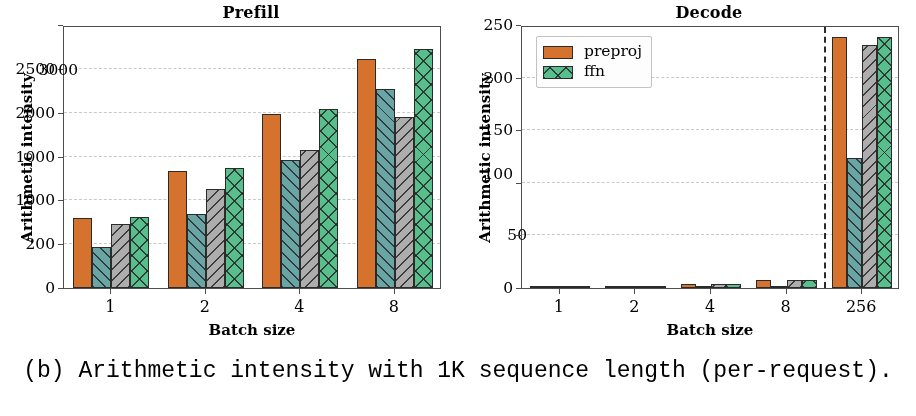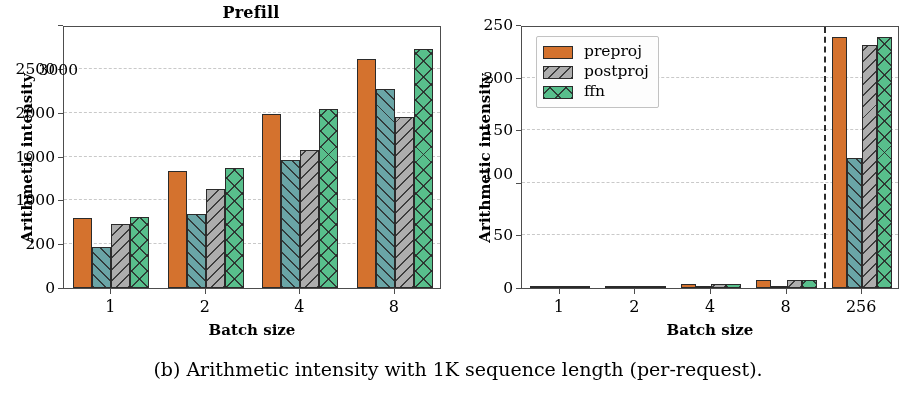--- a/index.html
+++ b/index.html
@@ -155,22 +155,23 @@
     line-height: 1;
     white-space: nowrap;
   }
 
   .caption {
     position: absolute;
     left: 0;
     right: 0;
     top: 358px;
     text-align: center;
-    font-size: 19px;
-    white-space: nowrap;
+    font-size: 23px;
+    white-space: nowrap;
+    font-family: Liberation Mono, monospace;
   }
 </style>
 </head>
 <body>
 
 <div class="figure">
 
   <div class="panels">
 
     <div class="panel panel-left">
@@ -226,20 +227,21 @@
           <div class="xtick-label" style="left: 299.25px; top: 299px;">4</div>
           <div class="xtick-mark" style="left: 299.25px; top: 289px;"></div>
           <div class="xtick-label" style="left: 393.75px; top: 299px;">8</div>
           <div class="xtick-mark" style="left: 393.75px; top: 289px;"></div>
         </div>
       <div class="ylabel" id="ylabel-left" style="left: 18px; top: 157.5px; transform: rotate(-90deg) translate(-50%, 0px);">Arithmetic intensity</div>
       <div class="xlabel" id="xlabel-left" style="left: 252px; top: 321px;">Batch size</div>
     </div>
 
     <div class="panel panel-right">
+      <div class="panel-title title-right">Decode</div>
       <div class="plot" id="plot-right" style="left: 63px; top: 26px; width: 378px; height: 263px;">
         <div class="bars-layer" id="grid-right">
             <div class="gridline" style="bottom: 52.6px;"></div>
             <div class="gridline" style="bottom: 105.2px;"></div>
             <div class="gridline" style="bottom: 157.8px;"></div>
             <div class="gridline" style="bottom: 210.4px;"></div>
           </div>
         <div class="bars-layer" id="bars-right">
             <div class="bar" style="left: 7.56px; width: 15.12px; height: 1.6px; background: rgb(212, 114, 46);"></div>
             <div class="bar" style="left: 83.16px; width: 15.12px; height: 1.9988px; background: rgb(212, 114, 46);"></div>
@@ -260,21 +262,21 @@
             <div class="bar" style="left: 128.52px; width: 15.12px; height: 1.9988px; background: repeating-linear-gradient(45deg, rgba(40, 40, 40, 0.85) 0px, rgba(40, 40, 40, 0.85) 1.4px, rgba(0, 0, 0, 0) 1.4px, rgba(0, 0, 0, 0) 11px), repeating-linear-gradient(-45deg, rgba(40, 40, 40, 0.85) 0px, rgba(40, 40, 40, 0.85) 1.4px, rgba(0, 0, 0, 0) 1.4px, rgba(0, 0, 0, 0) 11px), rgb(88, 191, 140);"></div>
             <div class="bar" style="left: 204.12px; width: 15.12px; height: 3.9976px; background: repeating-linear-gradient(45deg, rgba(40, 40, 40, 0.85) 0px, rgba(40, 40, 40, 0.85) 1.4px, rgba(0, 0, 0, 0) 1.4px, rgba(0, 0, 0, 0) 11px), repeating-linear-gradient(-45deg, rgba(40, 40, 40, 0.85) 0px, rgba(40, 40, 40, 0.85) 1.4px, rgba(0, 0, 0, 0) 1.4px, rgba(0, 0, 0, 0) 11px), rgb(88, 191, 140);"></div>
             <div class="bar" style="left: 279.72px; width: 15.12px; height: 7.89px; background: repeating-linear-gradient(45deg, rgba(40, 40, 40, 0.85) 0px, rgba(40, 40, 40, 0.85) 1.4px, rgba(0, 0, 0, 0) 1.4px, rgba(0, 0, 0, 0) 11px), repeating-linear-gradient(-45deg, rgba(40, 40, 40, 0.85) 0px, rgba(40, 40, 40, 0.85) 1.4px, rgba(0, 0, 0, 0) 1.4px, rgba(0, 0, 0, 0) 11px), rgb(88, 191, 140);"></div>
             <div class="bar" style="left: 355.32px; width: 15.12px; height: 251.428px; background: repeating-linear-gradient(45deg, rgba(40, 40, 40, 0.85) 0px, rgba(40, 40, 40, 0.85) 1.4px, rgba(0, 0, 0, 0) 1.4px, rgba(0, 0, 0, 0) 11px), repeating-linear-gradient(-45deg, rgba(40, 40, 40, 0.85) 0px, rgba(40, 40, 40, 0.85) 1.4px, rgba(0, 0, 0, 0) 1.4px, rgba(0, 0, 0, 0) 11px), rgb(88, 191, 140);"></div>
             <div class="vline" style="left: 302.4px;"></div>
           </div>
       </div>
       <div id="yaxis-right">
           <div class="ytick-label" style="top: 289px; right: 403px;">0</div>
           <div class="ytick-mark" style="top: 288px; left: 58px;"></div>
-          <div class="ytick-label" style="top: 236.4px; right: 403px; text-align: center;">50</div>
+          <div class="ytick-label" style="top: 236.4px; right: 389px; text-align: center;">50</div>
           <div class="ytick-mark" style="top: 235.4px; left: 58px;"></div>
           <div class="ytick-label" style="top: 175px; right: 403px;">100</div>
           <div class="ytick-mark" style="top: 182.8px; left: 58px;"></div>
           <div class="ytick-label" style="top: 131.2px; right: 403px;">150</div>
           <div class="ytick-mark" style="top: 130.2px; left: 58px;"></div>
           <div class="ytick-label" style="top: 78.6px; right: 403px;">200</div>
           <div class="ytick-mark" style="top: 77.6px; left: 58px;"></div>
           <div class="ytick-label" style="top: 26px; right: 403px; text-align: center;">250</div>
           <div class="ytick-mark" style="top: 25px; left: 58px;"></div>
         </div>
@@ -292,24 +294,20 @@
         </div>
       <div class="ylabel" id="ylabel-right" style="left: 18px; top: 157.5px; transform: rotate(-90deg) translate(-50%, 0px);">Arithmetic intensity</div>
       <div class="xlabel" id="xlabel-right" style="left: 252px; top: 321px;">Batch size</div>
 
       <div class="legend" id="legend" style="left: 78px; top: 36px; padding-left: 6px;">
           <div class="legend-row">
             <span class="legend-swatch" style="background: rgb(212, 114, 46);"></span>
             <span class="legend-text">preproj</span>
           </div>
           <div class="legend-row">
-            <span class="legend-swatch" style="background: repeating-linear-gradient(-45deg, rgba(40, 40, 40, 0.85) 0px, rgba(40, 40, 40, 0.85) 1.4px, rgba(0, 0, 0, 0) 1.4px, rgba(0, 0, 0, 0) 8px), rgb(173, 173, 173);"></span>
-            <span class="legend-text">postproj</span>
-          </div>
-          <div class="legend-row">
             <span class="legend-swatch" style="background: repeating-linear-gradient(45deg, rgba(40, 40, 40, 0.85) 0px, rgba(40, 40, 40, 0.85) 1.4px, rgba(0, 0, 0, 0) 1.4px, rgba(0, 0, 0, 0) 11px), repeating-linear-gradient(-45deg, rgba(40, 40, 40, 0.85) 0px, rgba(40, 40, 40, 0.85) 1.4px, rgba(0, 0, 0, 0) 1.4px, rgba(0, 0, 0, 0) 11px), rgb(88, 191, 140);"></span>
             <span class="legend-text">ffn</span>
           </div>
         </div>
     </div>
 
   </div>
 
   <div class="caption">(b) Arithmetic intensity with 1K sequence length (per-request).</div>
 </div>

